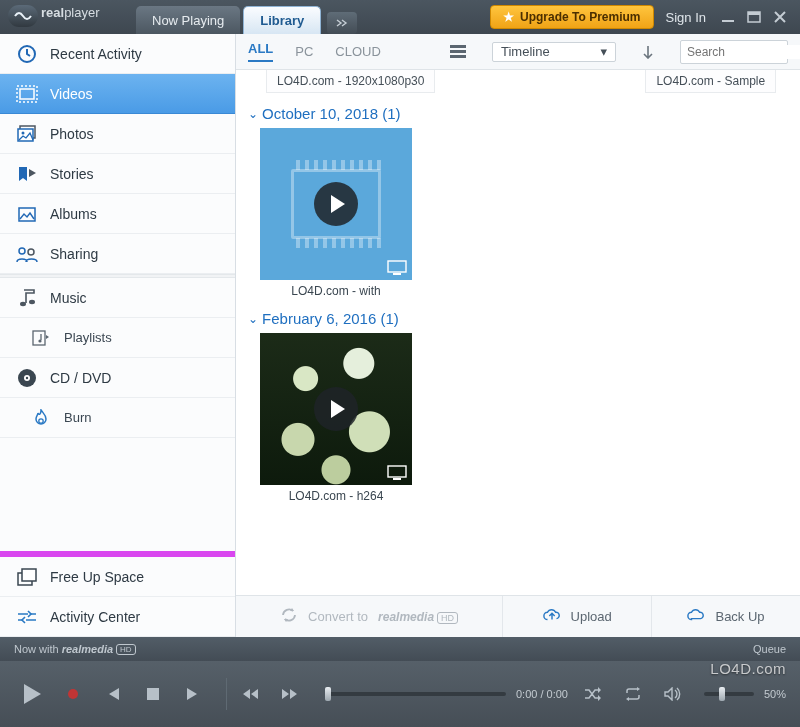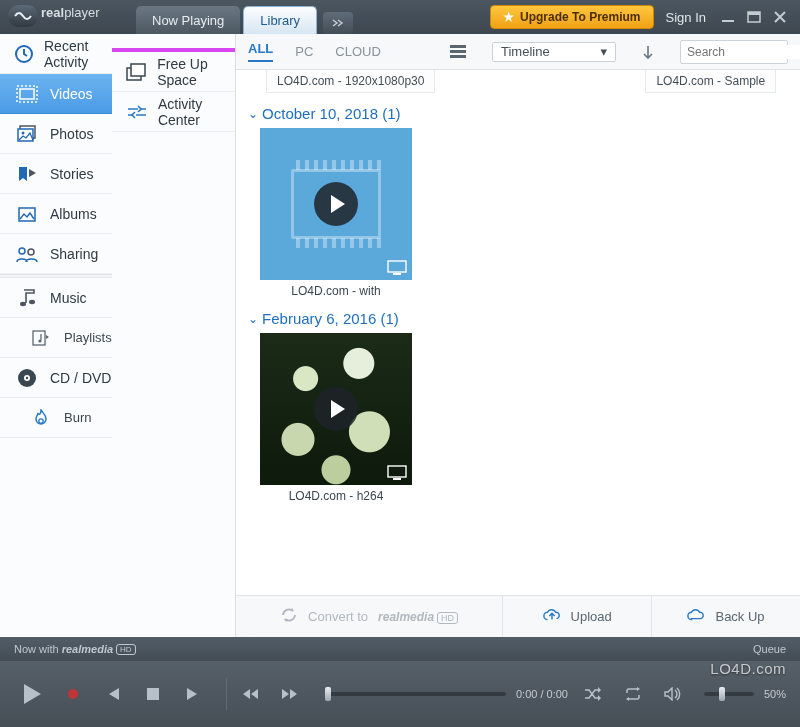--- a/index.html
+++ b/index.html
@@ -8,42 +8,42 @@
     
     .titlebar { height:34px; background:linear-gradient(#4b5660,#3e4750); display:flex; align-items:center; color:#d7dde2; }
     .logo { margin-left:8px; width:110px; height:24px; display:flex; align-items:flex-start; }
     .logo-badge { width:30px; height:22px; background:linear-gradient(#5b6a78,#313940); border-radius:11px; position:relative; display:flex; align-items:center; justify-content:center; }
     .logo-badge svg { width:18px; height:12px; }
     .logo-text { font-size:13px; margin-left:3px; font-weight:300; }
     .logo-text b { font-weight:700; }
     .tabs { display:flex; margin-left:18px; height:34px; align-items:flex-end; }
     .tab { height:28px; border-radius:5px 5px 0 0; padding:0 16px; display:flex; align-items:center; font-size:13px; margin-right:3px; cursor:pointer; }
     .tab-np { background:linear-gradient(#6a7783,#4c5761); color:#e6ebef; }
-    .tab-lib { background:linear-gradient(#fafcff,#d7e6f3); color:#205b91; font-weight:400; border:1px solid #90b4d5; border-bottom:none; }
+    .tab-lib { background:linear-gradient(#fafcff,#d7e6f3); color:#205b91; font-weight:700; border:1px solid #90b4d5; border-bottom:none; }
     .overflow-tab { width:30px; height:22px; background:linear-gradient(#5f6c77,#434c55); border-radius:4px; display:flex; align-items:center; justify-content:center; color:#c6ced5; font-size:12px; margin-left:3px; cursor:pointer; }
     .titlebar-spacer { flex:1; }
     .upgrade { height:24px; background:linear-gradient(#ffc53e,#f0a316); color:#4b2f00; font-size:12px; padding:0 12px; border-radius:4px; display:flex; align-items:center; font-weight:600; border:1px solid #cf8800; margin-right:12px; cursor:pointer; }
     .upgrade span:first-child { margin-right:6px; color:#fff; }
     .signin { font-size:13px; color:#dfe5ea; margin-right:14px; cursor:pointer; }
     .winbtns { display:flex; gap:10px; margin-right:12px; }
     .winbtn { width:16px; height:16px; display:flex; align-items:center; justify-content:center; color:#c4ccd3; cursor:pointer; }
     .winbtn svg { width:14px; height:14px; }
 
     
     .shell { height:603px; background:#ffffff; display:flex; }
 
     
-    .sidebar { width:236px; background:#fbfcfd; border-right:1px solid #d8dee4; display:flex; flex-direction:row; }
+    .sidebar { width:236px; background:#fbfcfd; border-right:1px solid #d8dee4; display:flex; flex-direction:column; }
     .sb-list { flex:1; }
     .sb-item { height:40px; display:flex; align-items:center; padding-left:14px; font-size:14px; color:#2e3a44; border-bottom:1px solid #ebeef1; cursor:pointer; }
     .sb-item.sel { background:linear-gradient(#6cb3f0,#4a9be6); color:#fff; border-bottom:1px solid #3a89d5; }
     .sb-icon { width:26px; height:22px; display:flex; align-items:center; justify-content:center; margin-right:10px; }
     .sb-sub { padding-left:28px; font-size:13px; color:#3b4752; }
     .sb-divider { height:4px; background:#f1f3f5; border-top:1px solid #e4e8eb; border-bottom:1px solid #e4e8eb; }
-    .sb-bottom { border-top:4px solid #d946ef;margin-top:14px; }
+    .sb-bottom { border-top:6px solid #d946ef;margin-top:14px; }
 
     
     .main { flex:1; display:flex; flex-direction:column; background:#fff; }
     .filterbar { height:36px; border-bottom:1px solid #dfe4e8; background:#f6f8fa; display:flex; align-items:center; padding:12px 12px; gap:22px; }
     .fb-tab { font-size:13px; color:#8a939b; cursor:pointer; }
     .fb-tab.sel { color:#2a79c4; border-bottom:2px solid #2a79c4; padding-bottom:4px; font-weight:600; }
     .fb-spacer { flex:1; }
     .fb-viewbtn { width:24px; height:24px; display:flex; align-items:center; justify-content:center; color:#5b6670; cursor:pointer; }
     .fb-dropdown { width:124px; height:20px; background:#fff; border:1px solid #ccd3d9; border-radius:2px; display:flex; align-items:center; padding:0 8px; font-size:13px; color:#454f58; cursor:pointer; }
     .fb-dropdown span:first-child { flex:1; }

